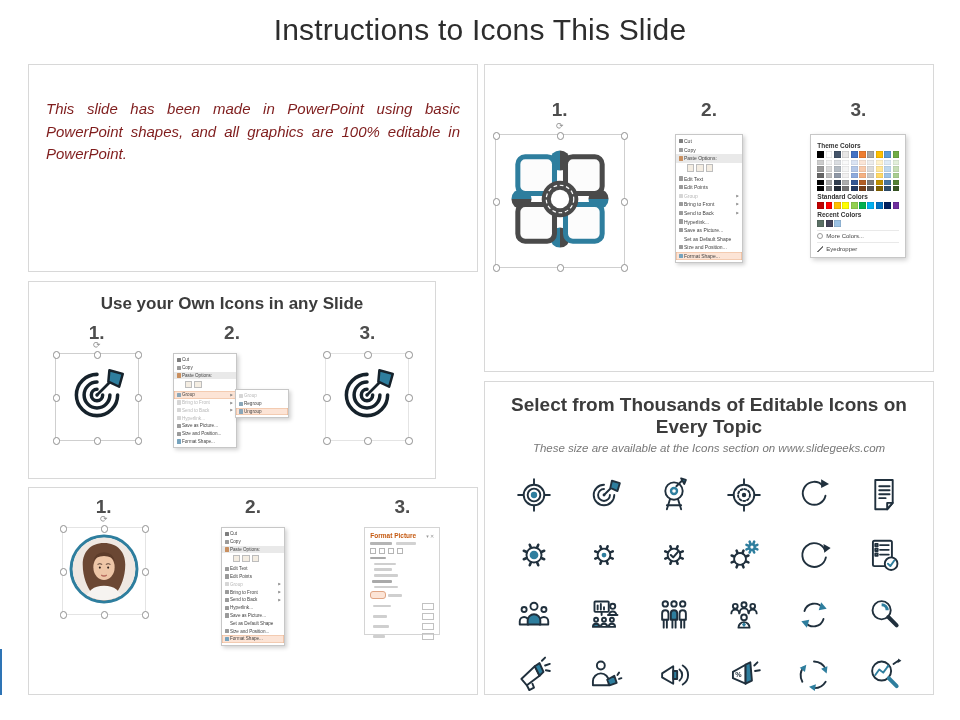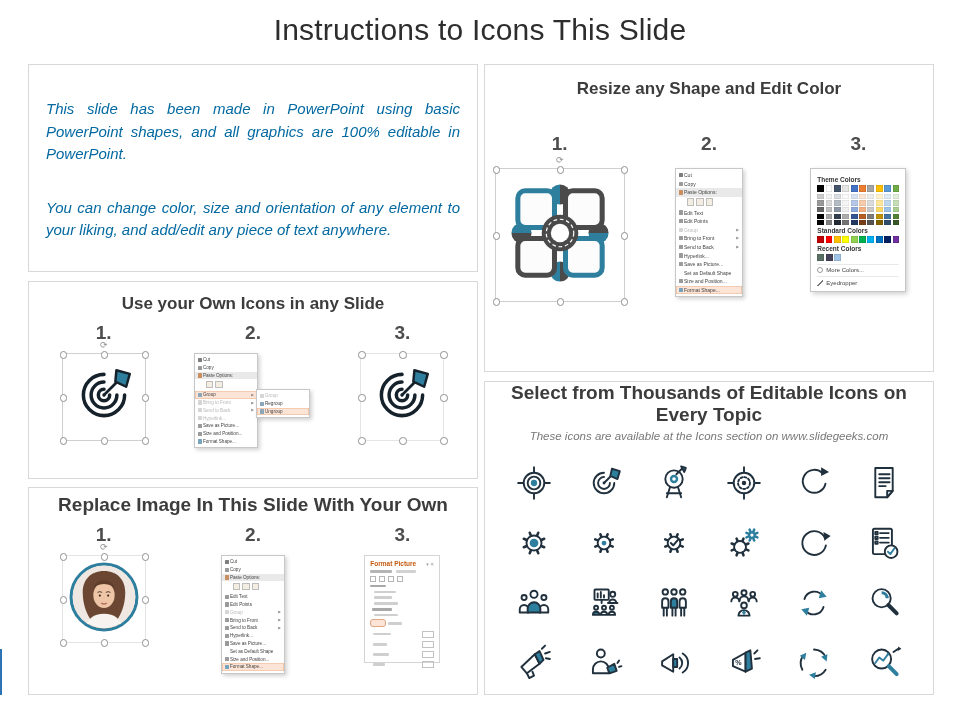--- a/index.html
+++ b/index.html
@@ -1,30 +1,30 @@
 <!DOCTYPE html>
 <html><head>
 <meta charset="utf-8">
 <style>
   html,body{margin:0;padding:0}
   body{width:960px;height:720px;position:relative;background:#fff;font-family:"Liberation Sans",sans-serif;overflow:hidden}
   .title{position:absolute;top:13px;left:0;width:100%;text-align:center;font-size:30px;color:#2d2d2d;letter-spacing:.2px}
   .panel{position:absolute;background:#fff;border:1px solid #d8d8d8;box-sizing:border-box}
   #panel-edit{left:28px;top:64px;width:450px;height:208px}
-  #panel-icons{left:28px;top:281px;width:450px;height:198px}
+  #panel-icons{left:28px;top:281px;width:408px;height:198px}
   #panel-image{left:28px;top:487px;width:450px;height:208px}
   #panel-resize{left:484px;top:64px;width:450px;height:308px}
   #panel-library{left:484px;top:381px;width:450px;height:314px}
   .p-head{text-align:center;font-weight:bold;color:#3c3c3c}
   #panel-edit .p-head{font-size:17px;margin-top:16px}
   #panel-icons .p-head{font-size:17px;margin-top:12px}
   #panel-image .p-head{font-size:19px;margin-top:6px}
   #panel-resize .p-head{font-size:17px;margin-top:14px}
-  #panel-library .p-head{font-size:19px;margin-top:0}
-  .ital{font-style:italic;color:#0369a1;font-size:15px;line-height:1.5;margin:16px 17px;text-align:justify}
+  #panel-library .p-head{font-size:19px;margin-top:12px}
+  .ital{font-style:italic;color:#7f1d1d;font-size:15px;line-height:1.5;margin:16px 17px;text-align:justify}
   #para1{margin-top:33px}
   #para2{margin-top:31px}
   .sub{color:#6b6b6b;font-size:12.5px;line-height:1.3;margin:3px 13px 0;text-align:justify}
   .lib-sub{text-align:center;font-style:italic;color:#787878;font-size:11.5px;margin-top:4px}
   .steps{display:flex;margin-top:8px}
   #panel-resize .steps{margin-top:34px}
   .step{flex:1;display:flex;flex-direction:column;align-items:center}
   .num{font-size:19px;font-weight:bold;color:#4d4d4d}
   .g{margin-top:9px;position:relative}
   #panel-resize .g{margin-top:13px}
@@ -79,21 +79,20 @@
   .edge-accent{position:absolute;left:0;top:649px;width:2px;height:46px;background:#2e74b5}
   svg text{font-family:"Liberation Sans",sans-serif}
 </style>
 </head>
 <body>
 
 <div class="title">Instructions to Icons This Slide</div>
 
 <div class="panel" id="panel-edit">
   <div class="ital" id="para1">This slide has been made in PowerPoint using basic PowerPoint shapes, and all graphics are 100% editable in PowerPoint.</div>
-  <div class="ital" id="para2">You can change color, size and orientation of any element to your liking, and add/edit any piece of text anywhere.</div>
 </div>
 
 <div class="panel" id="panel-icons">
   <div class="p-head">Use your Own Icons in any Slide</div>
   <div class="steps">
     <div class="step">
       <div class="num">1.</div>
       <div class="g"><span class="sel" id="target-sel-1" style="padding: 8px;"><svg viewBox="0 0 64 64" width="66" height="66" fill="none" stroke="#16222b" stroke-width="3.4" stroke-linecap="round" stroke-linejoin="round">
               <path d="M52 32 a20 20 0 1 1 -20 -20"></path>
               <path d="M44.5 32 a12.5 12.5 0 1 1 -12.5 -12.5"></path>
@@ -207,21 +206,20 @@
               <path d="M37.5 32 a5.5 5.5 0 1 1 -5.5 -5.5"></path>
               <circle cx="32" cy="32" r="1.6" fill="#16222b" stroke="none"></circle>
               <line x1="32" y1="32" x2="47" y2="17" stroke-width="2.6"></line>
               <polygon points="44,8 57,11.5 53.5,24 43,19" fill="#2E7E9E" stroke-width="2.4"></polygon>
             </svg><span class="hd" style="top: -3px; left: -3px;"></span><span class="hd" style="top: -3px; left: calc(50% - 3px);"></span><span class="hd" style="top: -3px; left: calc(100% - 3px);"></span><span class="hd" style="top: calc(50% - 3px); left: -3px;"></span><span class="hd" style="top: calc(50% - 3px); left: calc(100% - 3px);"></span><span class="hd" style="top: calc(100% - 3px); left: -3px;"></span><span class="hd" style="top: calc(100% - 3px); left: calc(50% - 3px);"></span><span class="hd" style="top: calc(100% - 3px); left: calc(100% - 3px);"></span></span></div>
     </div>
   </div>
 </div>
 
 <div class="panel" id="panel-image">
-  <div class="p-head">Replace Image In This Slide With Your Own</div>
   <div class="steps">
     <div class="step">
       <div class="num">1.</div>
       <div class="g"><span class="sel plain" id="portrait-sel" style="padding: 4px;"><svg viewBox="0 0 80 80" width="74" height="74">
 <defs>
                 <clipPath id="pc">
                   <circle cx="40" cy="40" r="34"></circle>
                 </clipPath>
               </defs>
 <circle cx="40" cy="40" r="35.5" fill="#fff" stroke="#2E7E9E" stroke-width="3.5"></circle>
@@ -388,21 +386,20 @@
                 <span class="fmt-spin"></span>
               </div>
             </div>
       </div>
         </div>
     </div>
   </div>
 </div>
 
 <div class="panel" id="panel-resize">
-  <div class="p-head">Resize any Shape and Edit Color</div>
   <div class="steps">
     <div class="step">
       <div class="num">1.</div>
       <div class="g"><span class="sel" id="shape-sel" style="padding: 9px;"><svg viewBox="0 0 120 120" width="110" height="110">
 <path d="M60 7 a11 11 0 0 0 0 22 z" fill="#2E7E9E"></path>
               <path d="M60 7 a11 11 0 0 1 0 22 z" fill="#4a4a4a"></path>
 <path d="M7 60 a11 11 0 0 1 22 0 z" fill="#2E7E9E"></path>
               <path d="M29 60 a11 11 0 0 1 -22 0 z" fill="#4a4a4a"></path>
 <path d="M91 60 a11 11 0 0 1 22 0 z" fill="#4a4a4a"></path>
               <path d="M113 60 a11 11 0 0 1 -22 0 z" fill="#2E7E9E"></path>
@@ -615,21 +612,21 @@
               <span>Eyedropper</span>
             </div>
           </div>
         </div>
     </div>
   </div>
 </div>
 
 <div class="panel" id="panel-library">
   <div class="p-head">Select from Thousands of Editable Icons on Every Topic</div>
-  <div class="lib-sub">These icons are available  at the Icons section on www.slidegeeks.com</div>
+  <div class="lib-sub">These size are available  at the Icons section on www.slidegeeks.com</div>
   <div class="grid" id="icon-grid">
       <div class="cell">
         <svg viewBox="0 0 48 48" width="38" height="38" fill="none" stroke="#20303d" stroke-width="2.4" stroke-linecap="round" stroke-linejoin="round">
           <circle cx="24" cy="24" r="13"></circle>
           <circle cx="24" cy="24" r="8"></circle>
           <circle cx="24" cy="24" r="4" fill="#2E7E9E" stroke="none"></circle>
           <line x1="24" y1="4" x2="24" y2="10"></line>
           <line x1="24" y1="38" x2="24" y2="44"></line>
           <line x1="4" y1="24" x2="10" y2="24"></line>
           <line x1="38" y1="24" x2="44" y2="24"></line>

